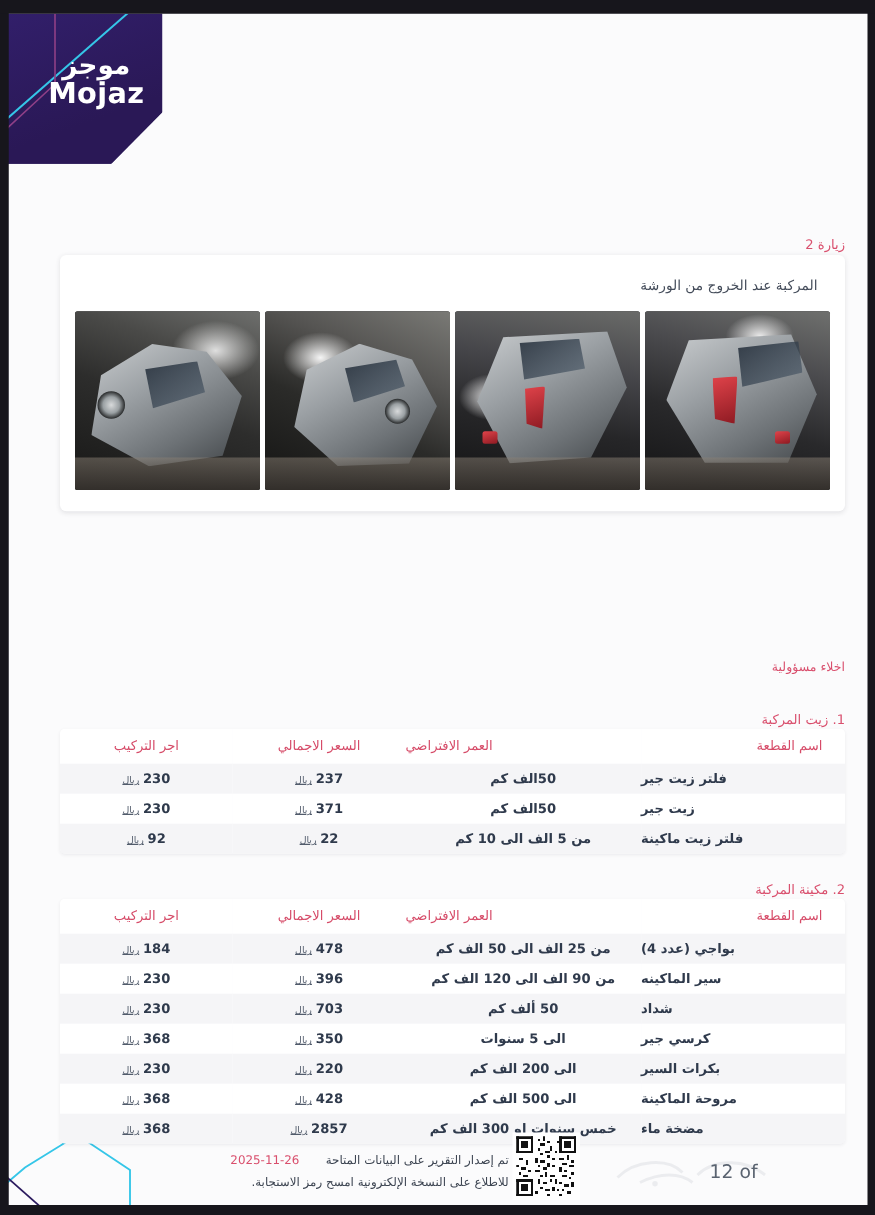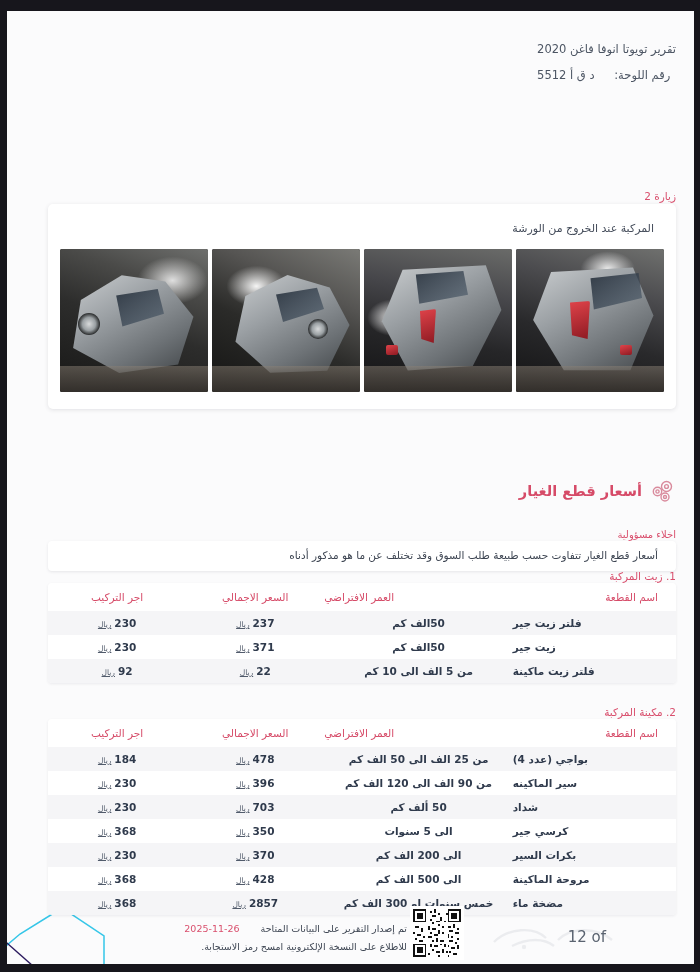--- a/index.html
+++ b/index.html
@@ -421,28 +421,33 @@
 </head>
 <body>
 
 <div class="page">
 
   <div class="bar-top"></div>
   <div class="edge-left"></div>
   <div class="edge-right"></div>
   <div class="bar-bottom"></div>
 
-
-  <div class="header-text">
-    <div class="hdr-title">تقرير تويوتا انوفا فاغن 2020</div>
-    <div class="hdr-plate">
-      <span class="plate-label">رقم اللوحة:</span>
-      <span class="plate-val">د ق أ 5512</span>
+  <div class="logo-wrap">
+    <div class="logo-hex"></div>
+    <div class="logo-hex2"></div>
+    <svg class="logo-line-cyan" viewBox="0 0 140 120">
+      <path d="M -6 94 L 106 -4" stroke="#35c6e8" stroke-width="1.6" fill="none"></path>
+      <path d="M -10 106 L 44 56 L 44 0" stroke="#8e3f86" stroke-width="1.3" fill="none"></path>
+    </svg>
+    <div class="logo-text">
+      <div class="logo-ar">موجز</div>
+      <div class="logo-en">Mojaz</div>
     </div>
   </div>
+
 
   <div class="visit-label">زيارة 2</div>
 
   <div class="photo-card">
     <div class="photo-caption">المركبة عند الخروج من الورشة</div>
     <div class="photo-strip">
 
       <div class="photo photo-a">
         <div class="pbg"></div>
         <div class="car-body car-a"></div>
@@ -473,38 +478,22 @@
         <div class="car-body car-d"></div>
         <div class="glass" style="left:70px; top:24px; width:56px; height:38px; clip-path:polygon(8% 14%,94% 0%,100% 66%,14% 96%);"></div>
         <div class="taillight" style="left:54px; top:52px; width:20px; height:38px; clip-path:polygon(0% 4%,100% 0%,88% 100%,10% 90%);"></div>
         <div class="taillight" style="left:104px; top:96px; width:12px; height:10px;"></div>
         <div class="floor"></div>
       </div>
 
     </div>
   </div>
 
-  <div class="parts-heading">
-    <svg class="gears-icon" width="26" height="26" viewBox="0 0 26 26">
-      <g fill="none" stroke="#d98b9d" stroke-width="1.4">
-        <circle cx="16.5" cy="8.5" r="5"></circle>
-        <circle cx="16.5" cy="8.5" r="1.9"></circle>
-        <circle cx="7.5" cy="13.5" r="4.2"></circle>
-        <circle cx="7.5" cy="13.5" r="1.6"></circle>
-        <circle cx="15" cy="19" r="4"></circle>
-        <circle cx="15" cy="19" r="1.5"></circle>
-      </g>
-    </svg>
-    <div class="parts-title">أسعار قطع الغيار</div>
-  </div>
 
   <div class="disclaimer-label">اخلاء مسؤولية</div>
-  <div class="disclaimer-card">
-    <div class="disclaimer-text">أسعار قطع الغيار تتفاوت حسب طبيعة طلب السوق وقد تختلف عن ما هو مذكور أدناه</div>
-  </div>
 
   <div class="table-title t1-title">1. زيت المركبة</div>
   <div class="tbl t1">
     <table>
       <thead>
         <tr>
           <th class="c-name">اسم القطعة</th>
           <th class="c-life">العمر الافتراضي</th>
           <th class="c-price">السعر الاجمالي</th>
           <th class="c-fit">اجر التركيب</th>
@@ -565,21 +554,21 @@
           </tr>
           <tr class="even">
             <td class="c-name">كرسي جير</td>
             <td class="c-life">الى 5 سنوات</td>
             <td class="c-price"><span>350</span><span class="cur">ريال</span></td>
             <td class="c-fit"><span>368</span><span class="cur">ريال</span></td>
           </tr>
           <tr class="odd">
             <td class="c-name">بكرات السير</td>
             <td class="c-life">الى 200 الف كم</td>
-            <td class="c-price"><span>370</span><span class="cur">ريال</span></td>
+            <td class="c-price"><span>220</span><span class="cur">ريال</span></td>
             <td class="c-fit"><span>230</span><span class="cur">ريال</span></td>
           </tr>
           <tr class="even">
             <td class="c-name">مروحة الماكينة</td>
             <td class="c-life">الى 500 الف كم</td>
             <td class="c-price"><span>428</span><span class="cur">ريال</span></td>
             <td class="c-fit"><span>368</span><span class="cur">ريال</span></td>
           </tr>
           <tr class="odd">
             <td class="c-name">مضخة ماء</td>

